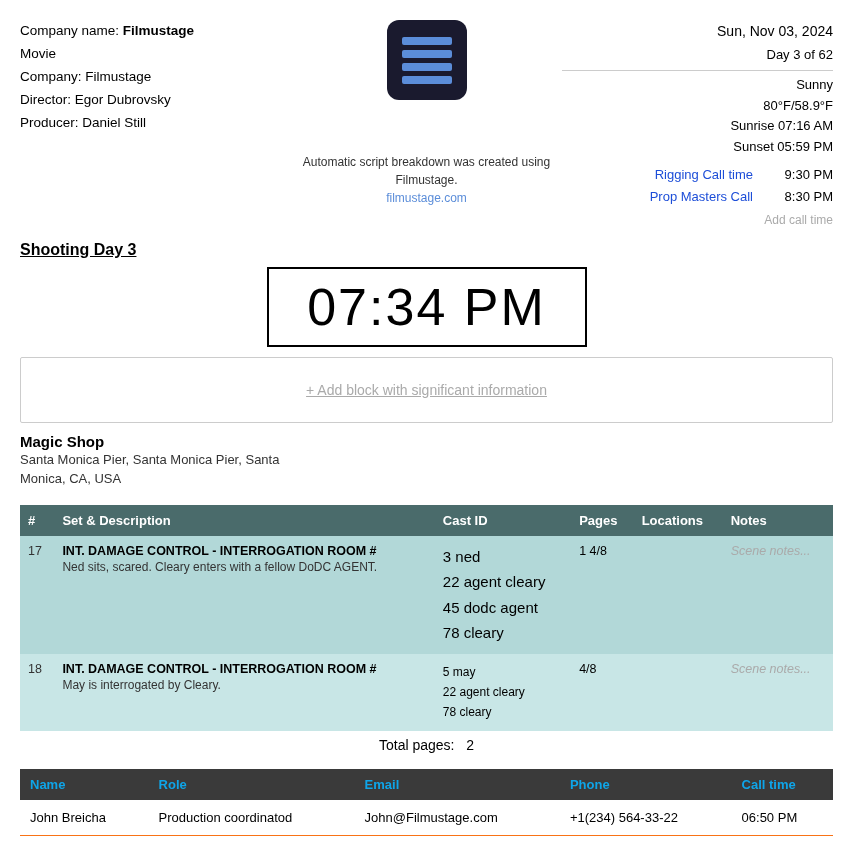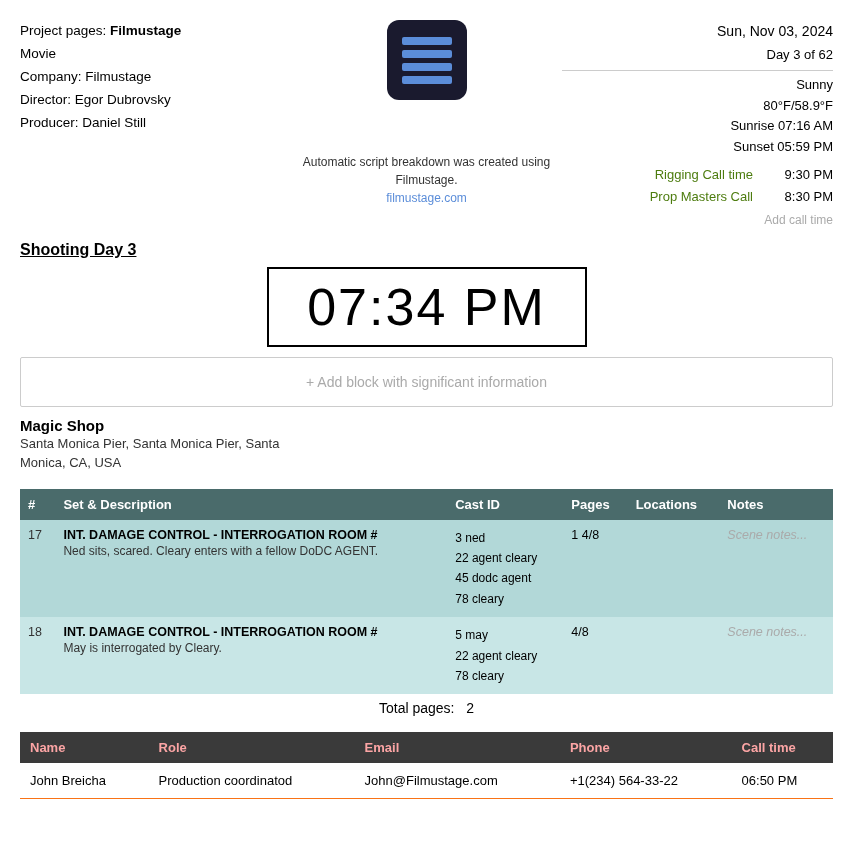--- a/index.html
+++ b/index.html
@@ -88,21 +88,21 @@
     .call-times-block {
       margin-top: 6px;
       font-size: 13px;
     }
     .call-time-row {
       display: flex;
       justify-content: flex-end;
       gap: 20px;
     }
     .call-time-label {
-      color: #4d7c0f;
+      color: #1d4ed8;
     }
     .call-time-value {
       font-weight: 500;
       min-width: 60px;
       text-align: right;
     }
     .add-call-time {
       color: #aaa;
       font-size: 12px;
       text-align: right;
@@ -136,25 +136,26 @@
     .time-display {
       font-size: 52px;
       font-weight: 400;
       letter-spacing: 2px;
     }
 
     
     .add-block {
       border: 1px solid #ccc;
       text-align: center;
-      padding: 16px;
+      padding: 24px;
       color: #aaa;
       font-size: 14px;
       margin: 10px 0;
       border-radius: 2px;
+      text-decoration: underline;
     }
 
     
     .location-block {
       margin: 10px 0 16px 0;
     }
     .location-name {
       font-weight: bold;
       font-size: 15px;
     }
@@ -216,21 +217,21 @@
     }
 
     
     .cast-table {
       width: 100%;
       border-collapse: collapse;
       margin-top: 4px;
     }
     .cast-table th {
       background: #3a3a3a;
-      color: #fca5a5;
+      color: #0ea5e9;
       padding: 8px 10px;
       text-align: left;
       font-size: 13px;
       font-weight: 600;
     }
     .cast-table td {
       padding: 10px 10px;
       font-size: 13px;
       vertical-align: top;
       border-bottom: 1px solid #f97316;
@@ -239,21 +240,21 @@
       background: #f9f9f9;
     }
   </style>
 </head>
 <body>
 
 <div class="page">
 
   <div class="header">
     <div class="header-left">
-      <span>Project pages:</span>
+      <span>Company name:</span>
       <strong>Filmustage</strong><br>
       <span>Movie</span><br>
       <span>Company:</span>
       <span>Filmustage</span><br>
       <span>Director:</span>
       <span>Egor Dubrovsky</span><br>
       <span>Producer:</span>
       <span>Daniel Still</span>
     </div>
 
@@ -326,21 +327,21 @@
         <th>Notes</th>
       </tr>
     </thead>
     <tbody id="scene-tbody">
     <tr class="scene-row-even">
       <td class="scene-num">17</td>
       <td>
         <div class="scene-title">INT. DAMAGE CONTROL - INTERROGATION ROOM #</div>
         <div class="scene-desc">Ned sits, scared. Cleary enters with a fellow DoDC AGENT.</div>
       </td>
-      <td style="font-size:12px; line-height:1.7;">3 ned<br>22 agent cleary<br>45 dodc agent<br>78 cleary</td>
+      <td style="font-size:15px; line-height:1.7;">3 ned<br>22 agent cleary<br>45 dodc agent<br>78 cleary</td>
       <td>1 4/8</td>
       <td></td>
       <td class="scene-notes">Scene notes...</td>
     </tr>
         <tr class="scene-row-odd">
       <td class="scene-num">18</td>
       <td>
         <div class="scene-title">INT. DAMAGE CONTROL - INTERROGATION ROOM #</div>
         <div class="scene-desc">May is interrogated by Cleary.</div>
       </td>

